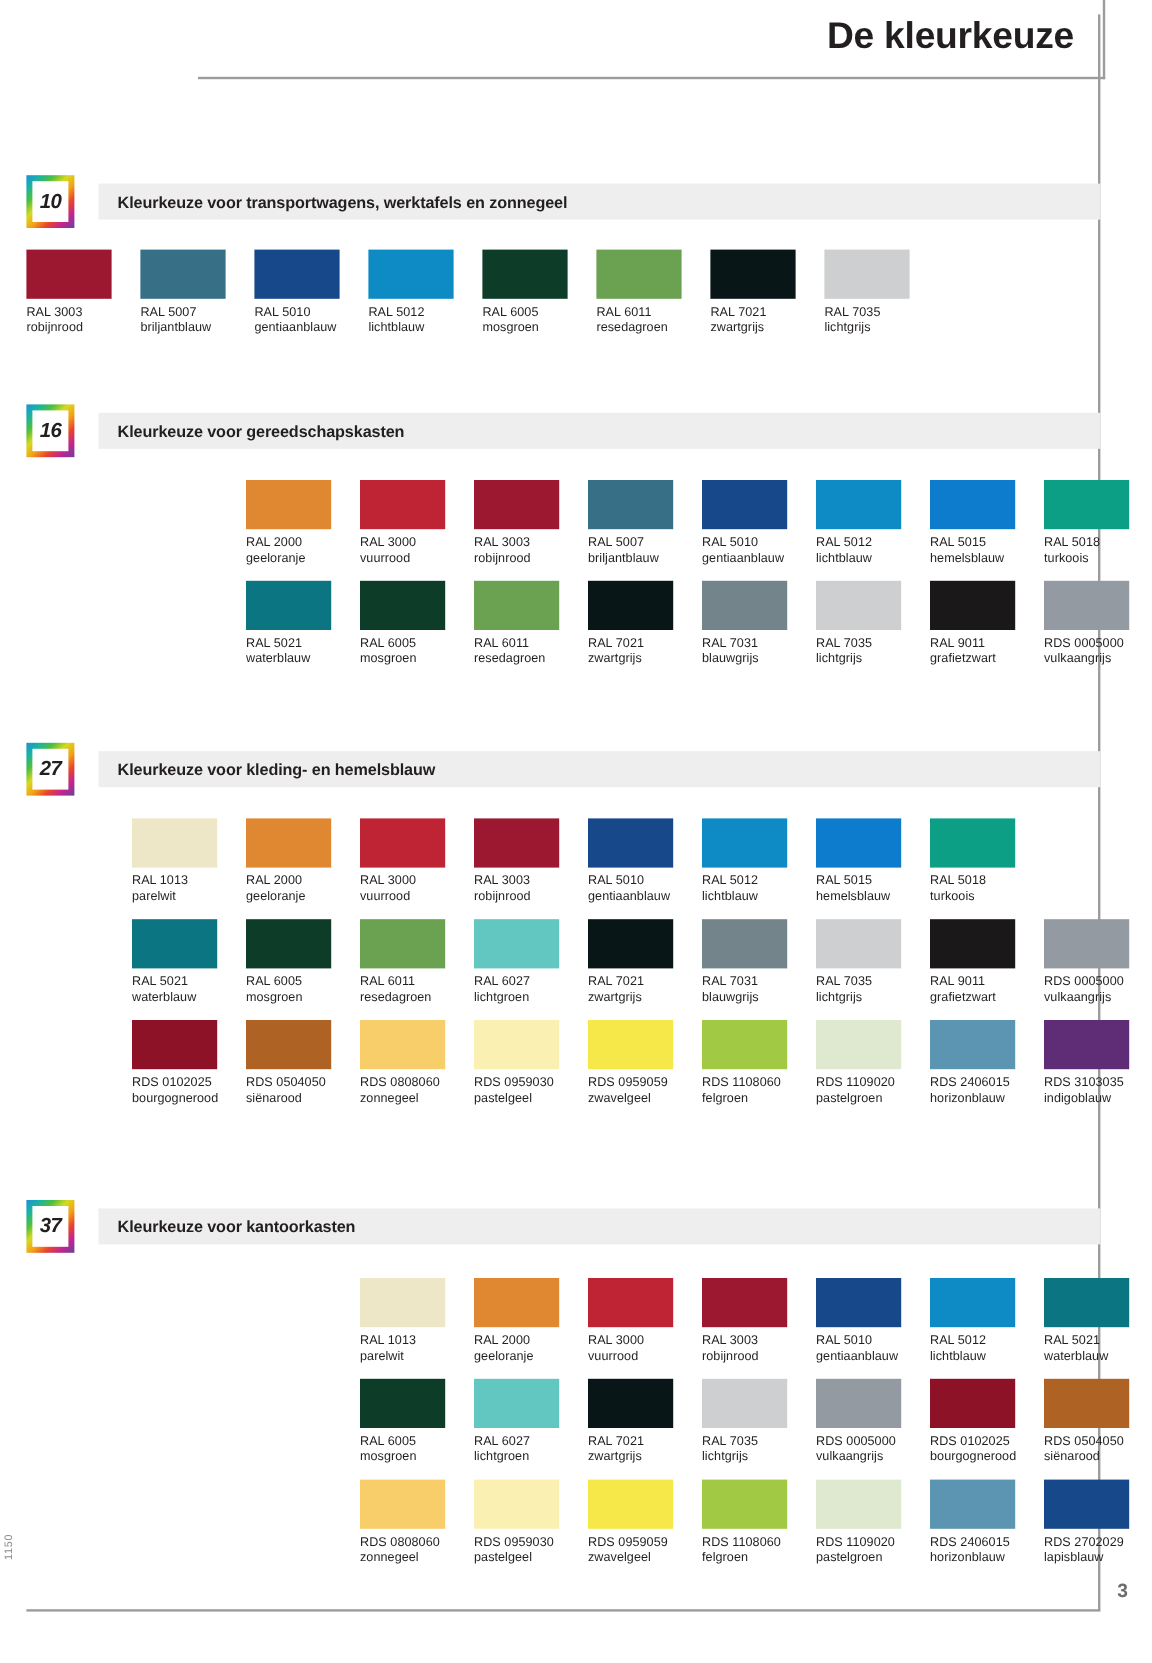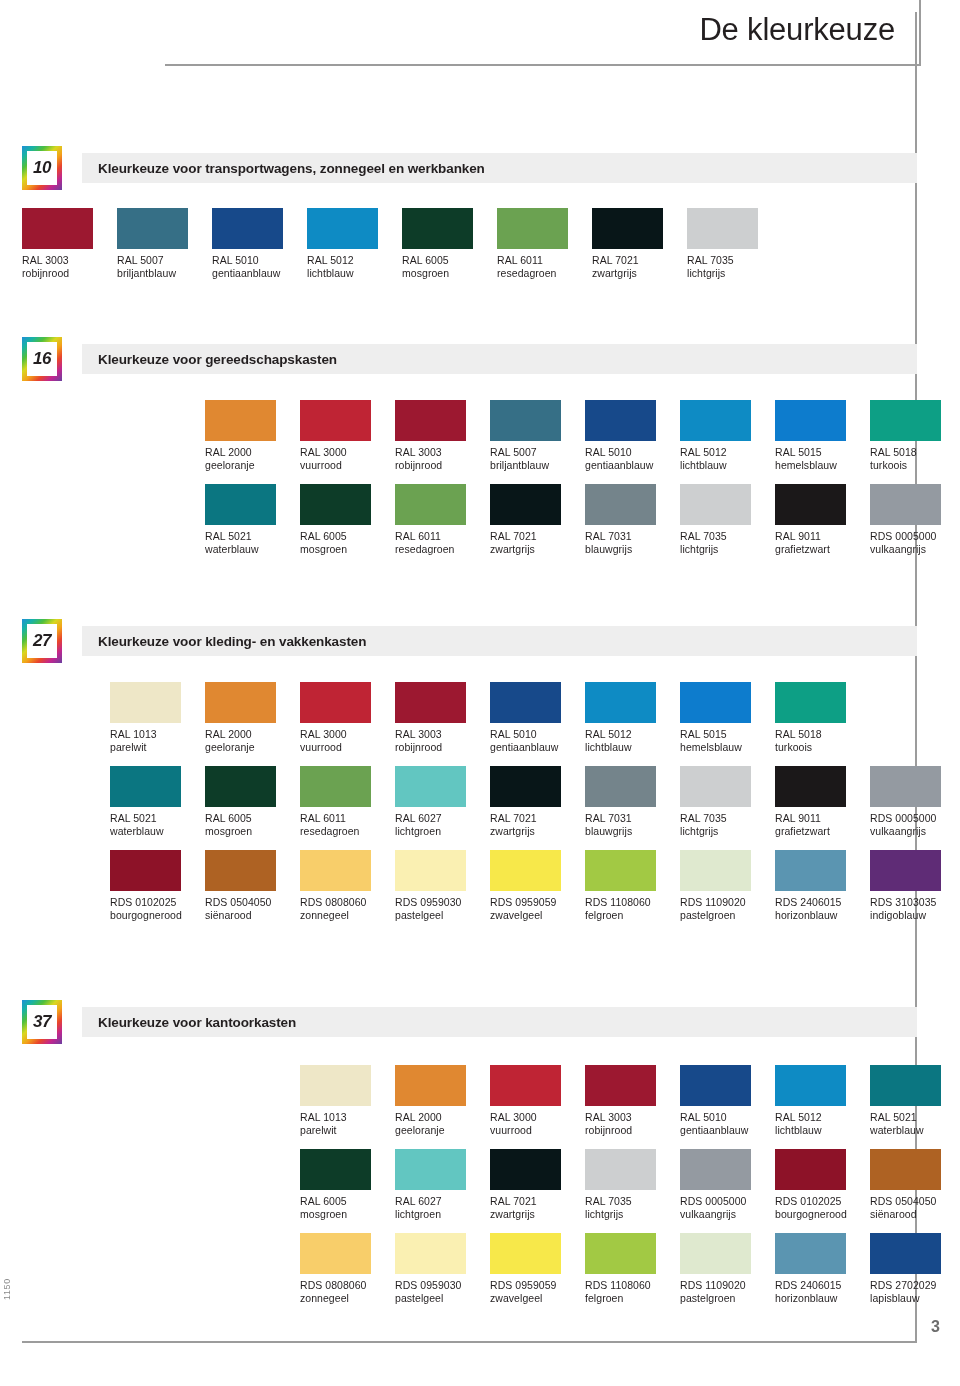--- a/index.html
+++ b/index.html
@@ -47,21 +47,21 @@
     left: 0;
     top: 0;
     width: 921px;
     height: 66px;
   }
   .header-title {
     position: absolute;
     right: 26px;
     top: 12px;
     font-size: 31px;
-    font-weight: normal;
+    font-weight: bold;
     letter-spacing: -0.2px;
     color: #231f20;
     white-space: nowrap;
   }
   .header-rule {
     position: absolute;
     left: 165px;
     top: 64px;
     width: 756px;
     height: 2px;
@@ -187,21 +187,21 @@
 
   <div class="frame-right"></div>
   <div class="frame-bottom"></div>
 
   <div id="sections-root">
       <div class="section-head" style="top: 146px;">
         <div class="badge">
           <div class="badge-inner">10</div>
         </div>
         <div class="section-bar">
-          <span>Kleurkeuze voor transportwagens, zonnegeel en werkbanken</span>
+          <span>Kleurkeuze voor transportwagens, werktafels en zonnegeel</span>
         </div>
       </div>
       <div class="swatch-row" style="left: 22px; top: 208px;">
         <div class="swatch-cell">
           <div class="swatch-chip" style="background: rgb(156, 24, 48);"></div>
           <div class="swatch-code">RAL 3003</div>
           <div class="swatch-name">robijnrood</div>
         </div>
         <div class="swatch-cell">
           <div class="swatch-chip" style="background: rgb(54, 111, 134);"></div>
@@ -329,21 +329,21 @@
           <div class="swatch-chip" style="background: rgb(148, 154, 161);"></div>
           <div class="swatch-code">RDS 0005000</div>
           <div class="swatch-name">vulkaangrijs</div>
         </div>
       </div>
       <div class="section-head" style="top: 619px;">
         <div class="badge">
           <div class="badge-inner">27</div>
         </div>
         <div class="section-bar">
-          <span>Kleurkeuze voor kleding- en vakkenkasten</span>
+          <span>Kleurkeuze voor kleding- en hemelsblauw</span>
         </div>
       </div>
       <div class="swatch-row" style="left: 110px; top: 682px;">
         <div class="swatch-cell">
           <div class="swatch-chip" style="background: rgb(238, 231, 199);"></div>
           <div class="swatch-code">RAL 1013</div>
           <div class="swatch-name">parelwit</div>
         </div>
         <div class="swatch-cell">
           <div class="swatch-chip" style="background: rgb(224, 136, 49);"></div>

